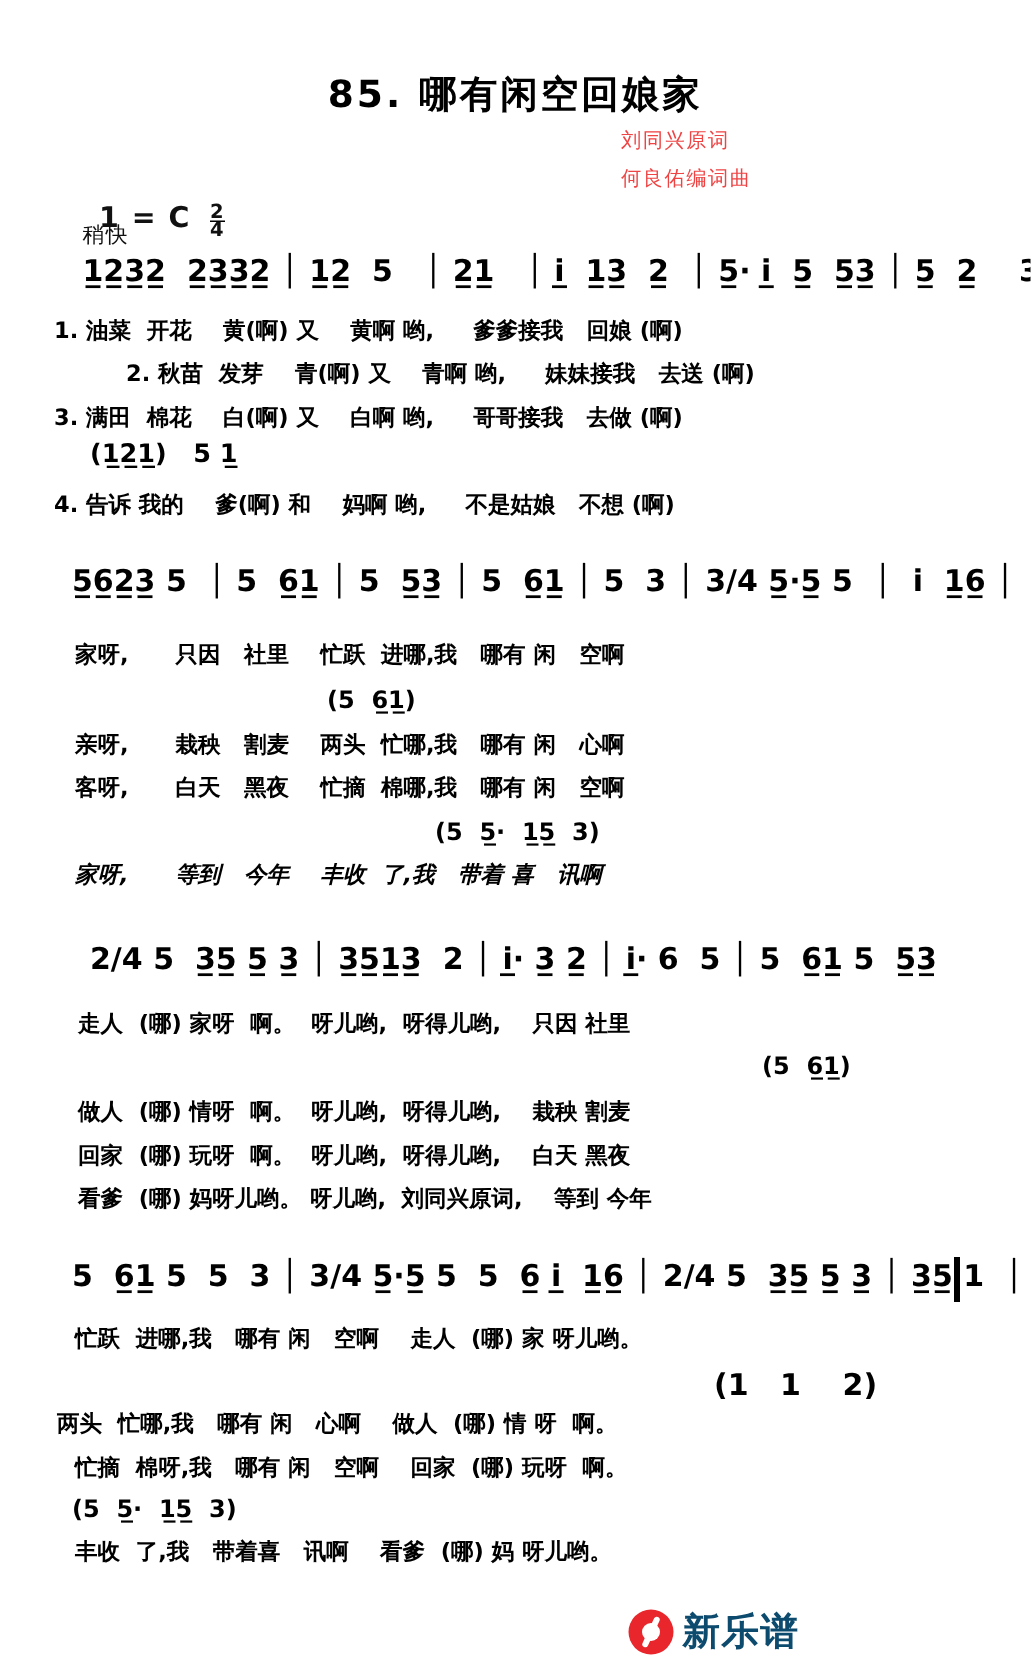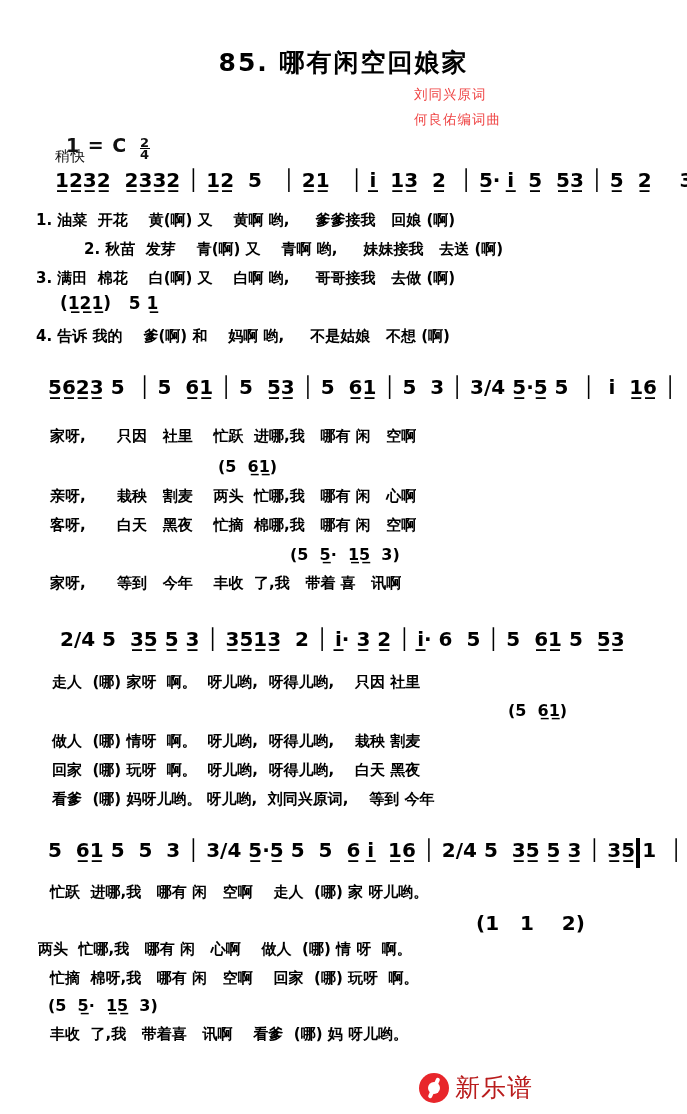--- a/index.html
+++ b/index.html
@@ -122,23 +122,23 @@
   .logo-mark:before {
     content: "";
     position: absolute;
     left: 13px; top: 4px;
     width: 4px; height: 22px;
     background: #ffffff;
     transform: rotate(25deg);
     border-radius: 2px;
   }
   .logo-text {
-    color: #b91c1c;
+    color: #0c4a6e;
     font-size: 25px;
-    font-weight: 400;
+    font-weight: 700;
     letter-spacing: 1px;
     font-family: "DejaVu Sans", sans-serif;
   }
   .thickbar {
     position: absolute;
     width: 4px;
     background: #000;
   }
 </style>
 </head>
@@ -172,21 +172,21 @@
     <div class="row lyric bold" style="left:36px; top:159px;">4. 告诉 我的    爹(啊) 和    妈啊 哟,     不是姑娘   不想 (啊)</div>
   </div>
 
   <div class="sys" style="top:375px;">
     <div class="row notes" style="left:48px; top:0px;">5̲6̲2̲3̲ 5  │ 5  6̲1̲ │ 5  5̲3̲ │ 5  6̲1̲ │ 5  3 │ 3/4 5̲·5̲ 5  │  i  1̲6̲ │</div>
     <div class="row lyric bold" style="left:50px; top:52px;">家呀,      只因   社里    忙跃  进哪,我   哪有 闲   空啊</div>
     <div class="row notes" style="left:218px; top:82px; font-size:16px;">(5  6̲1̲)</div>
     <div class="row lyric bold" style="left:50px; top:112px;">亲呀,      栽秧   割麦    两头  忙哪,我   哪有 闲   心啊</div>
     <div class="row lyric bold" style="left:50px; top:141px;">客呀,      白天   黑夜    忙摘  棉哪,我   哪有 闲   空啊</div>
     <div class="row notes" style="left:290px; top:170px; font-size:16px;">(5  5̲·  1̲5̲  3)</div>
-    <div class="row lyric bold" style="left:50px; top:199px;">家呀,      等到   今年    丰收  了,我   带着 喜   讯啊</div>
+    <div class="row lyric bold" style="left:50px; top:199px;font-style:italic;">家呀,      等到   今年    丰收  了,我   带着 喜   讯啊</div>
   </div>
 
   <div class="sys" style="top:627px;">
     <div class="row notes" style="left:60px; top:0px;">2/4 5  3̲5̲ 5̲ 3̲ │ 3̲5̲1̲3̲  2 │ i̲· 3̲ 2̲ │ i̲· 6  5 │ 5  6̲1̲ 5  5̲3̲</div>
     <div class="row lyric bold" style="left:52px; top:46px;">走人  (哪) 家呀  啊。  呀儿哟,  呀得儿哟,    只因 社里</div>
     <div class="row notes" style="left:508px; top:74px; font-size:16px;">(5  6̲1̲)</div>
     <div class="row lyric bold" style="left:52px; top:105px;">做人  (哪) 情呀  啊。  呀儿哟,  呀得儿哟,    栽秧 割麦</div>
     <div class="row lyric bold" style="left:52px; top:134px;">回家  (哪) 玩呀  啊。  呀儿哟,  呀得儿哟,    白天 黑夜</div>
     <div class="row lyric bold" style="left:52px; top:163px;">看爹  (哪) 妈呀儿哟。 呀儿哟,  刘同兴原词,    等到 今年</div>
   </div>

